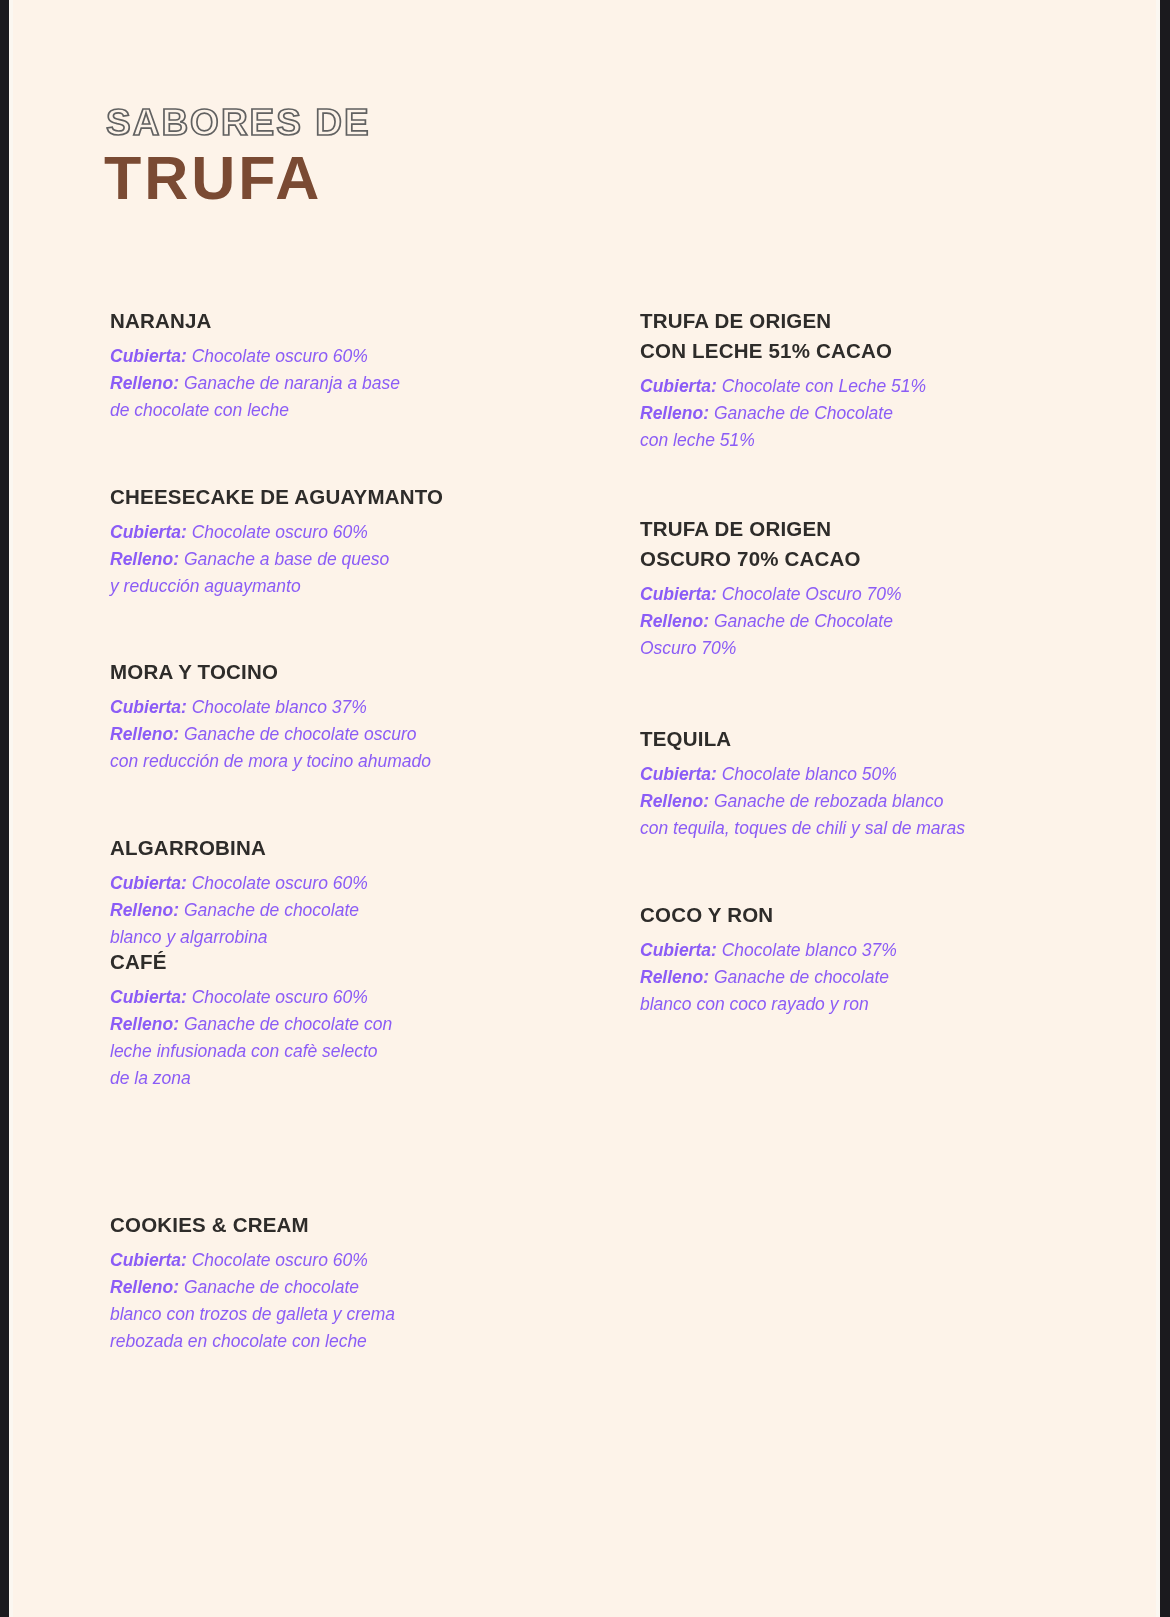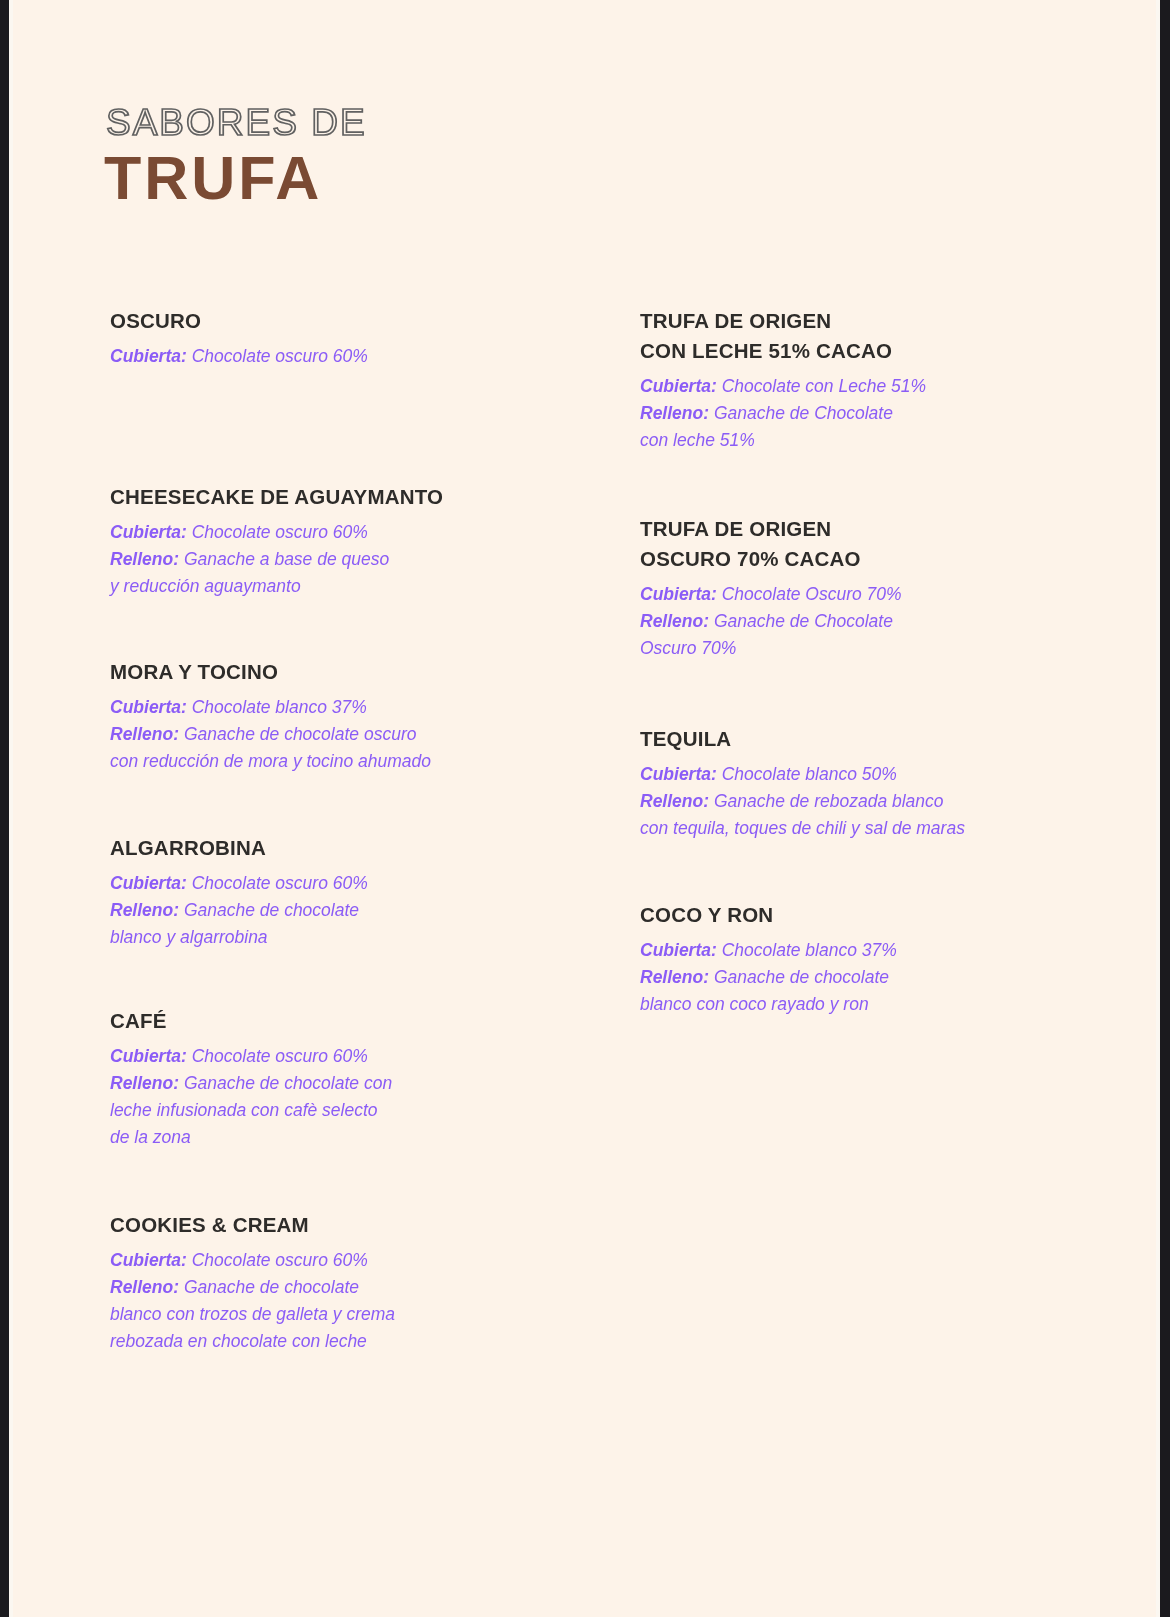--- a/index.html
+++ b/index.html
@@ -21,21 +21,21 @@
     position: absolute; top: 0; bottom: 0;
     background: #fbf7f2; opacity: .9;
   }
   .edge-line-left  { left: 9px;  width: 4px; }
   .edge-line-right { right: 10px; width: 4px; }
 
   .eyebrow {
     position: absolute;
     left: 106px; top: 104px;
     font-size: 37px;
-    font-weight: 400;
+    font-weight: 700;
     letter-spacing: 2px;
     line-height: 1;
     color: transparent;
     text-align: right;
     -webkit-text-stroke: 1.7px #616161;
   }
   .page-title {
     position: absolute;
     left: 104px; top: 148px;
     font-size: 61px;
@@ -76,22 +76,24 @@
 
 <div class="edge edge-left"></div>
 <div class="edge-line edge-line-left"></div>
 <div class="edge edge-right"></div>
 <div class="edge-line edge-line-right"></div>
 
 <div class="eyebrow">SABORES DE</div>
 <div class="page-title">TRUFA</div>
 
 <article class="item col-left" style="top:306px">
-  <h3>OSCURO</h3>
+  <h3>NARANJA</h3>
   <p><span class="lbl">Cubierta:</span> <span class="txt">Chocolate oscuro 60%</span></p>
+  <p><span class="lbl">Relleno:</span> <span class="txt">Ganache de naranja a base
+de chocolate con leche</span></p>
 </article>
 
 <article class="item col-left" style="top:482px">
   <h3>CHEESECAKE DE AGUAYMANTO</h3>
   <p><span class="lbl">Cubierta:</span> <span class="txt">Chocolate oscuro 60%</span></p>
   <p><span class="lbl">Relleno:</span> <span class="txt">Ganache a base de queso
 y reducción aguaymanto</span></p>
 </article>
 
 <article class="item col-left" style="top:657px">
@@ -101,21 +103,21 @@
 con reducción de mora y tocino ahumado</span></p>
 </article>
 
 <article class="item col-left" style="top:833px">
   <h3>ALGARROBINA</h3>
   <p><span class="lbl">Cubierta:</span> <span class="txt">Chocolate oscuro 60%</span></p>
   <p><span class="lbl">Relleno:</span> <span class="txt">Ganache de chocolate
 blanco y algarrobina</span></p>
 </article>
 
-<article class="item col-left" style="top:1006px">
+<article class="item col-left" style="top:947px">
   <h3>CAFÉ</h3>
   <p><span class="lbl">Cubierta:</span> <span class="txt">Chocolate oscuro 60%</span></p>
   <p><span class="lbl">Relleno:</span> <span class="txt">Ganache de chocolate con
 leche infusionada con cafè selecto
 de la zona</span></p>
 </article>
 
 <article class="item col-left" style="top:1210px">
   <h3>COOKIES &amp; CREAM</h3>
   <p><span class="lbl">Cubierta:</span> <span class="txt">Chocolate oscuro 60%</span></p>

